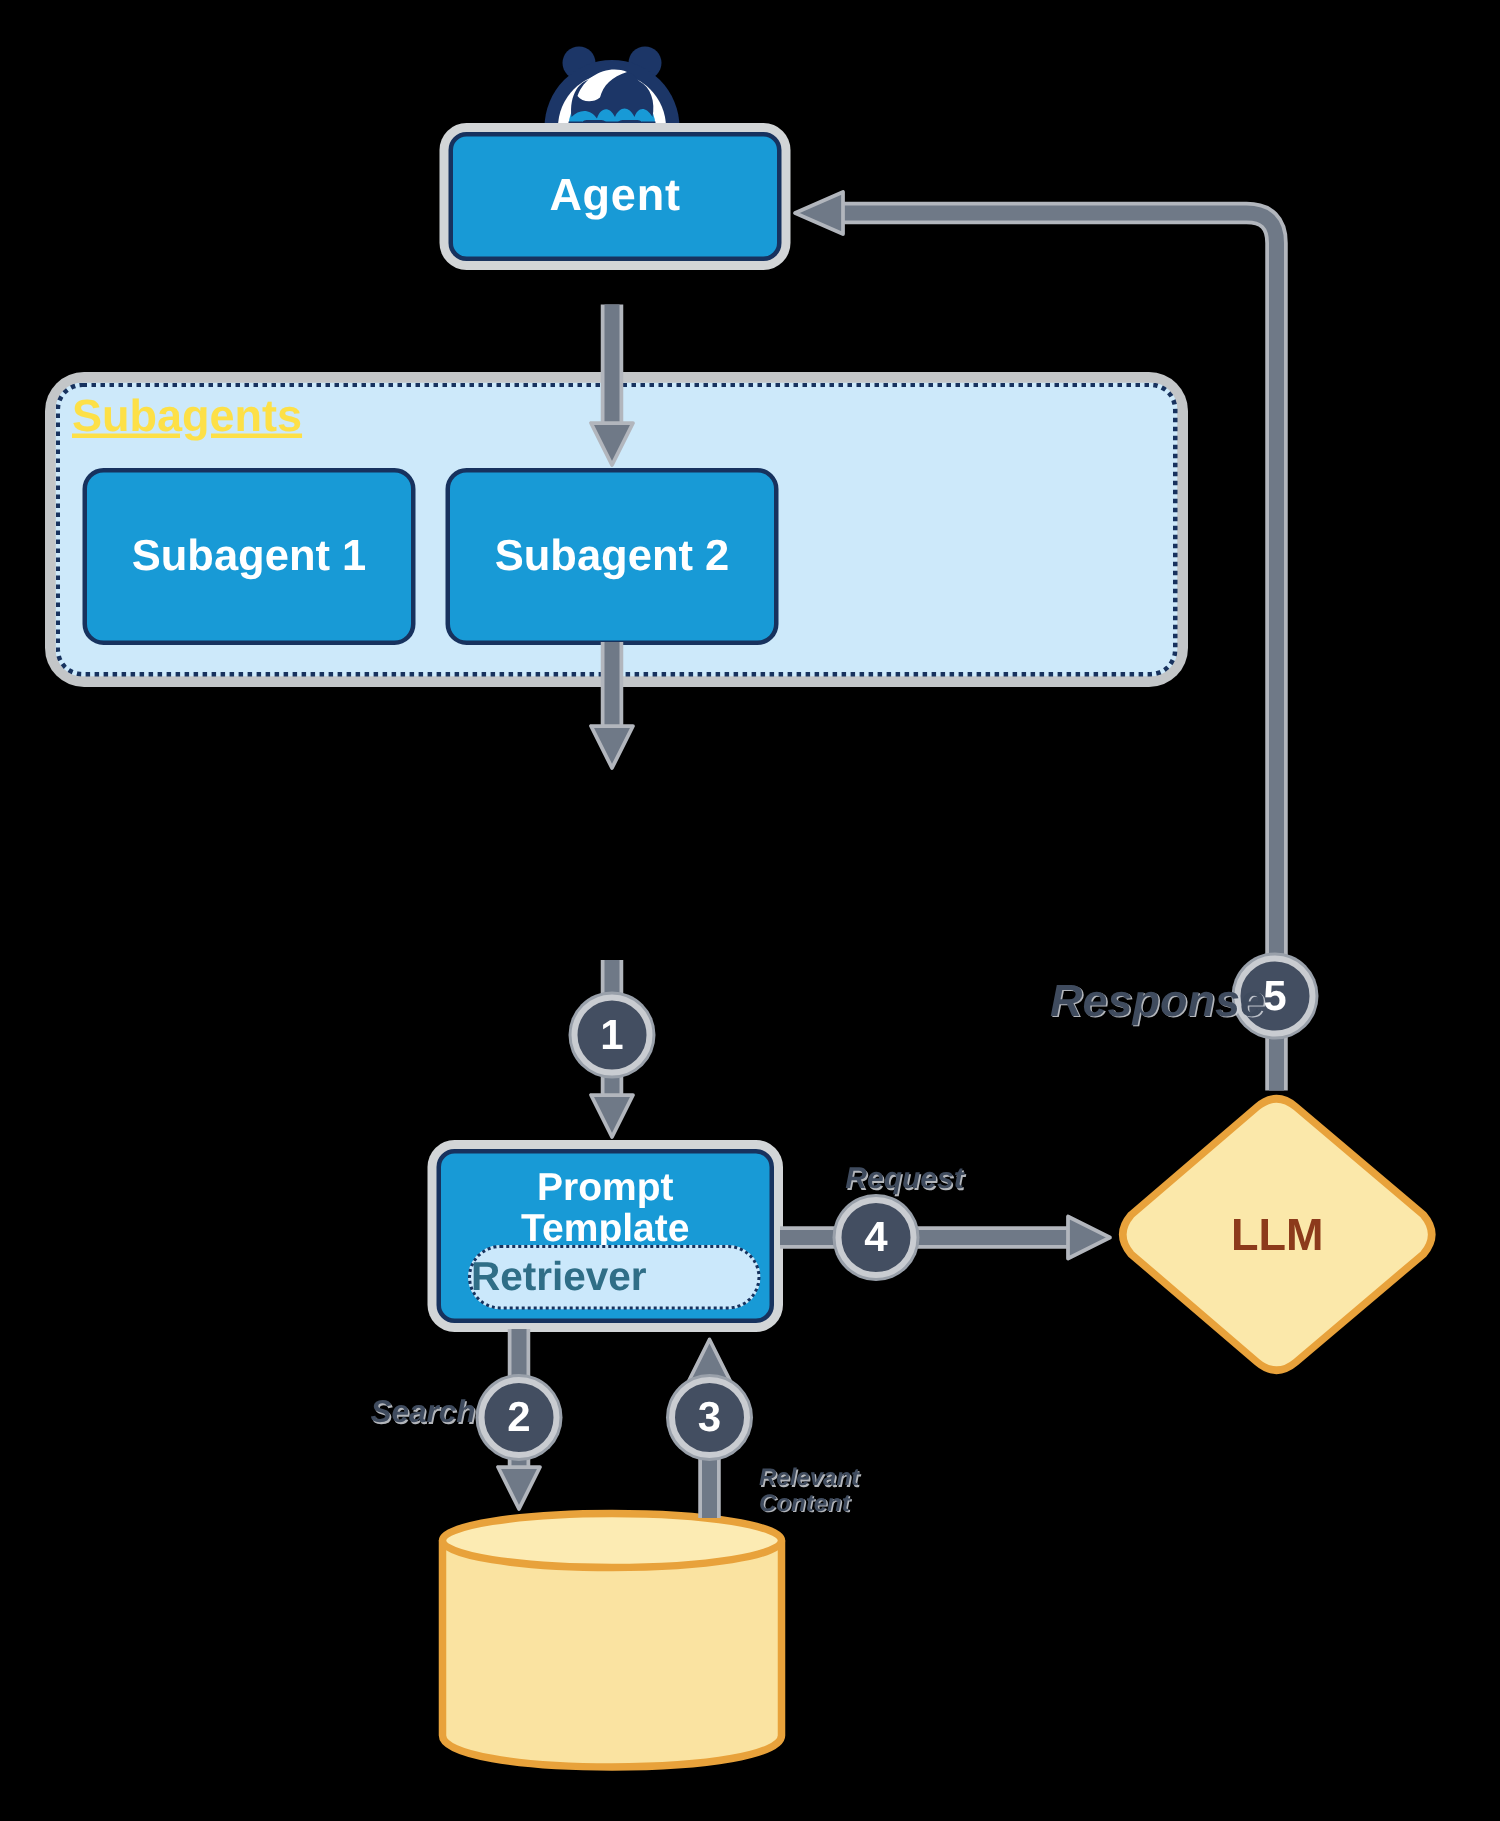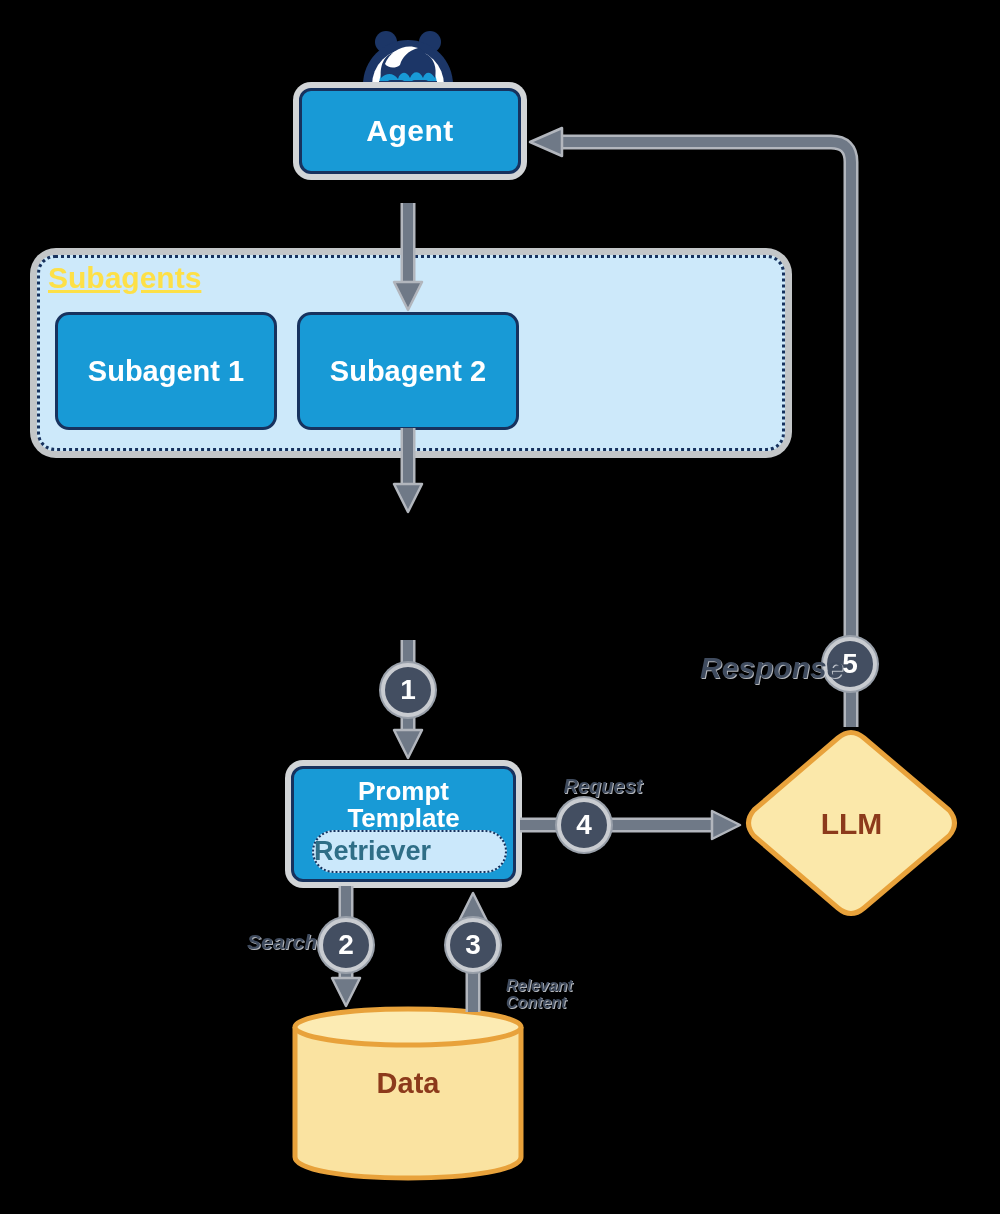--- a/index.html
+++ b/index.html
@@ -165,21 +165,20 @@
 
     <g>
       <path class="ao" d="M851,727 L851,162 Q851,142 831,142 L560,142"></path>
       <path class="ai" d="M851,727 L851,162 Q851,142 831,142 L560,142"></path>
       <polygon class="ah" points="562,128 562,156 530,142"></polygon>
     </g>
   </svg>
 
   <div class="shape-label llm-label" style="left:740px;top:806px;width:223px;">LLM</div>
   <div class="shape-label datalib-label" style="left:293px;top:1066px;width:230px;">
-    <span>Data</span>
   </div>
 
   <div class="badge" style="left:381px;top:663px;">
     <span>1</span>
   </div>
   <div class="badge" style="left:319px;top:918px;">
     <span>2</span>
   </div>
   <div class="badge" style="left:446px;top:918px;">
     <span>3</span>

